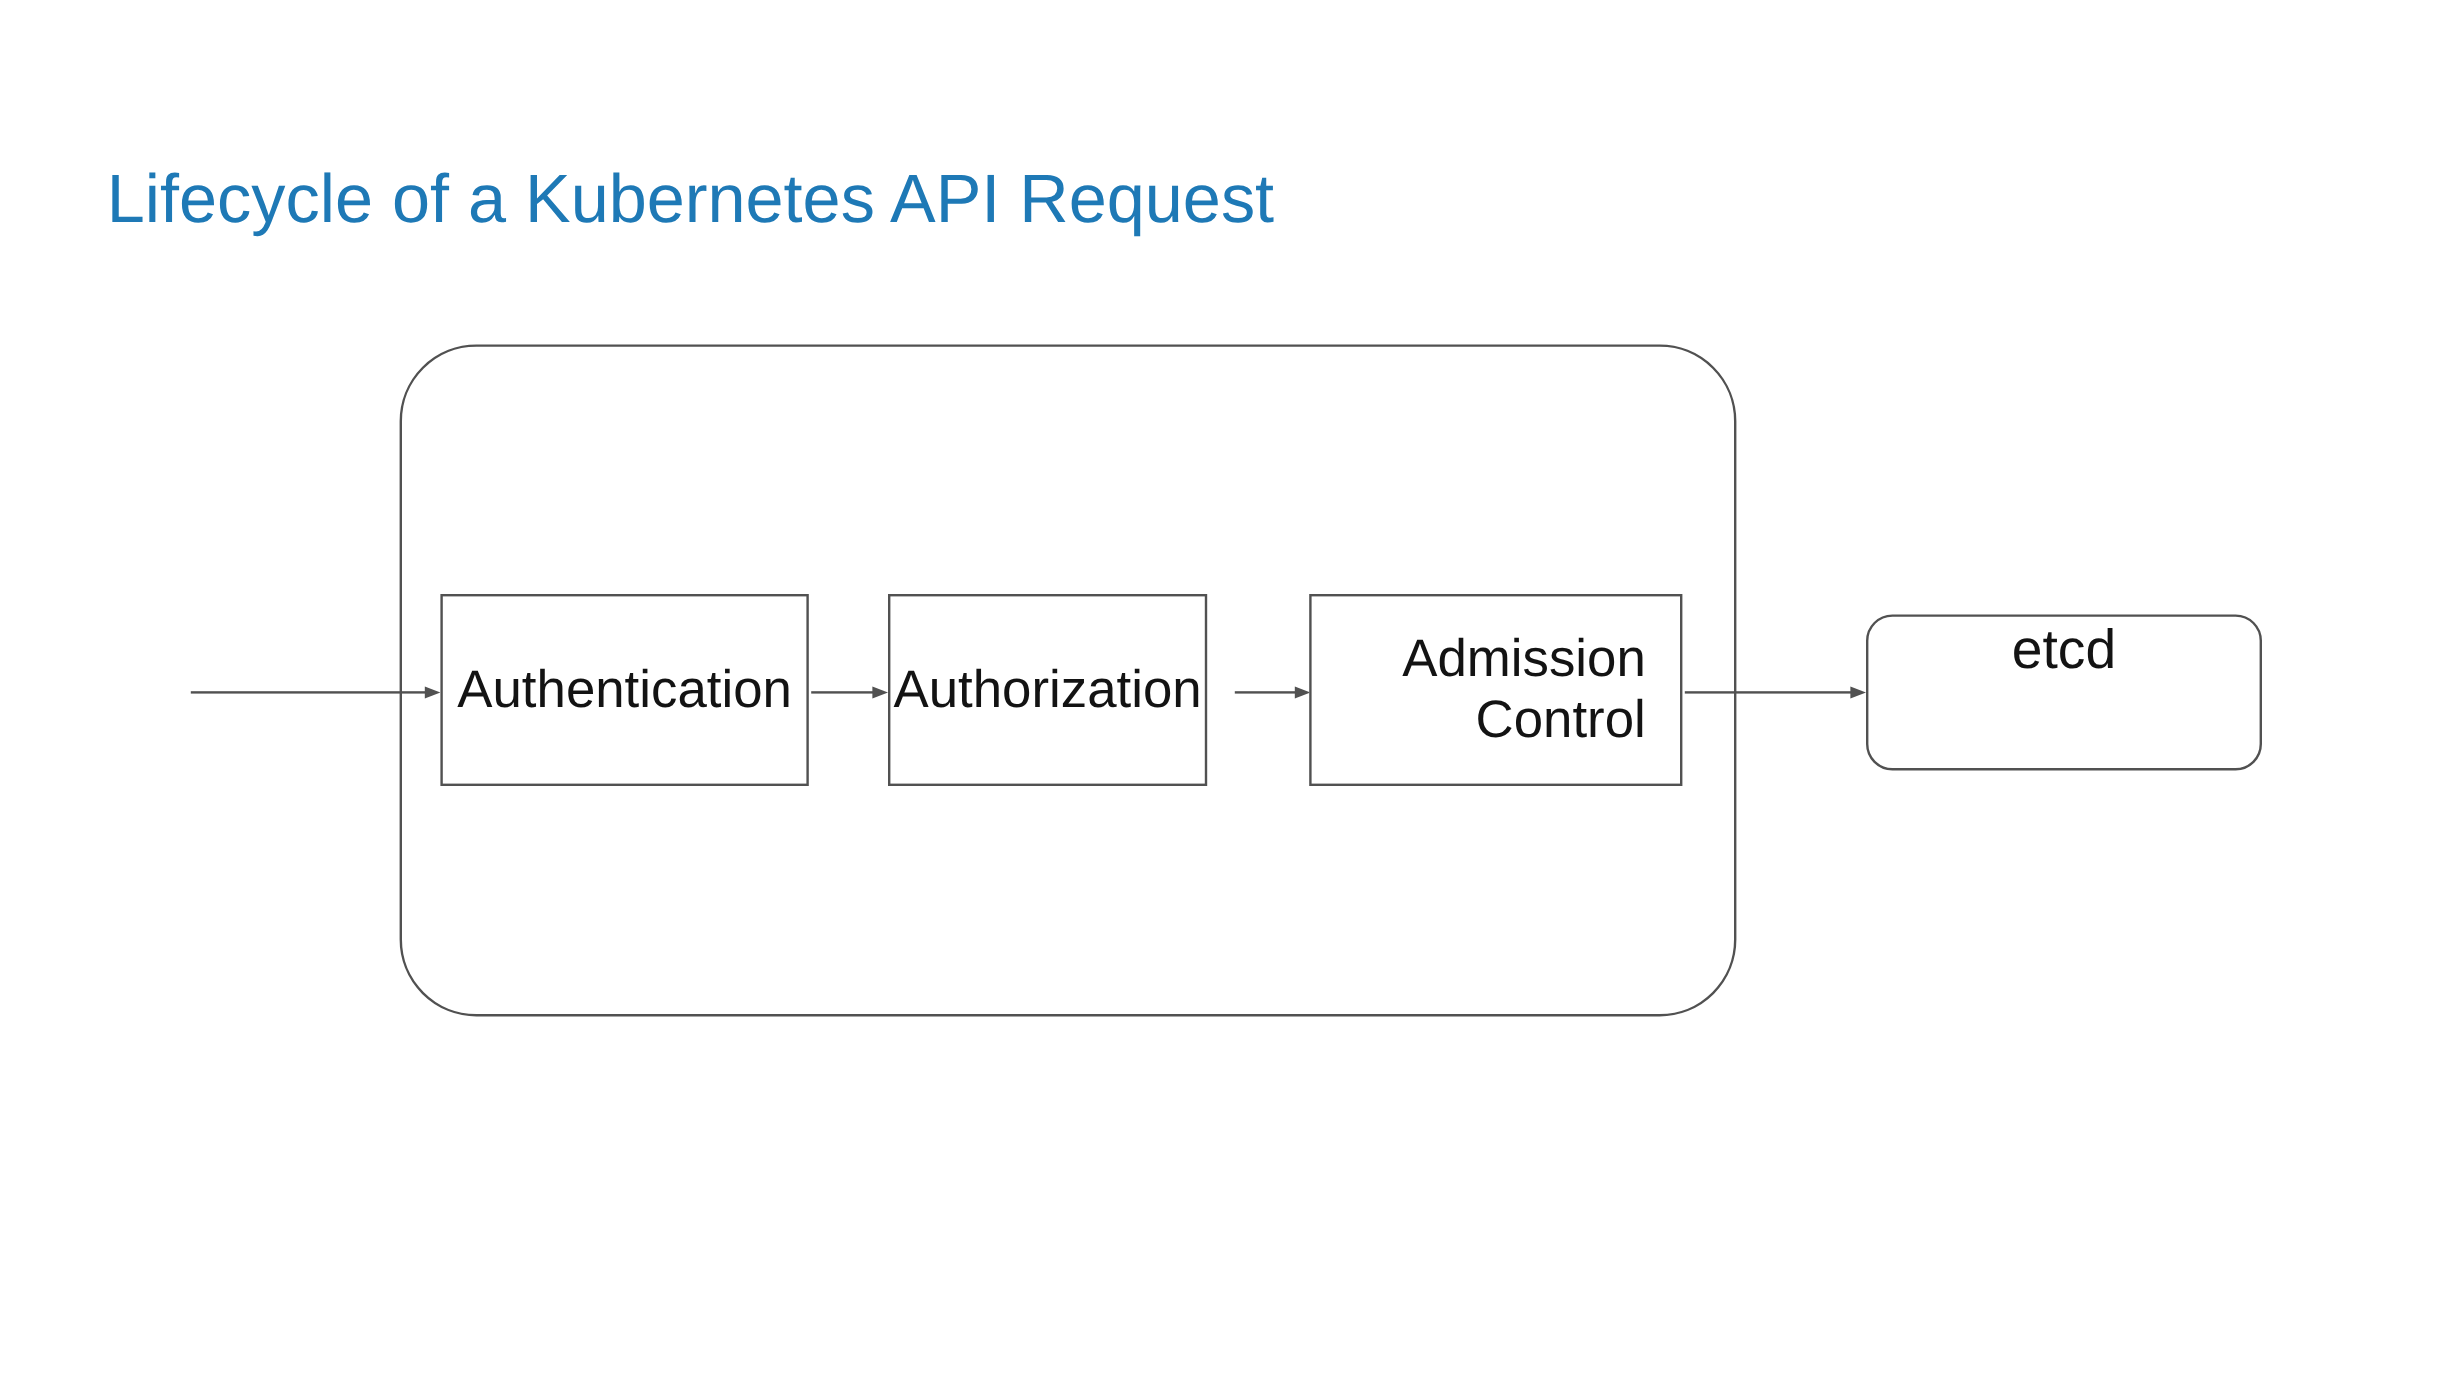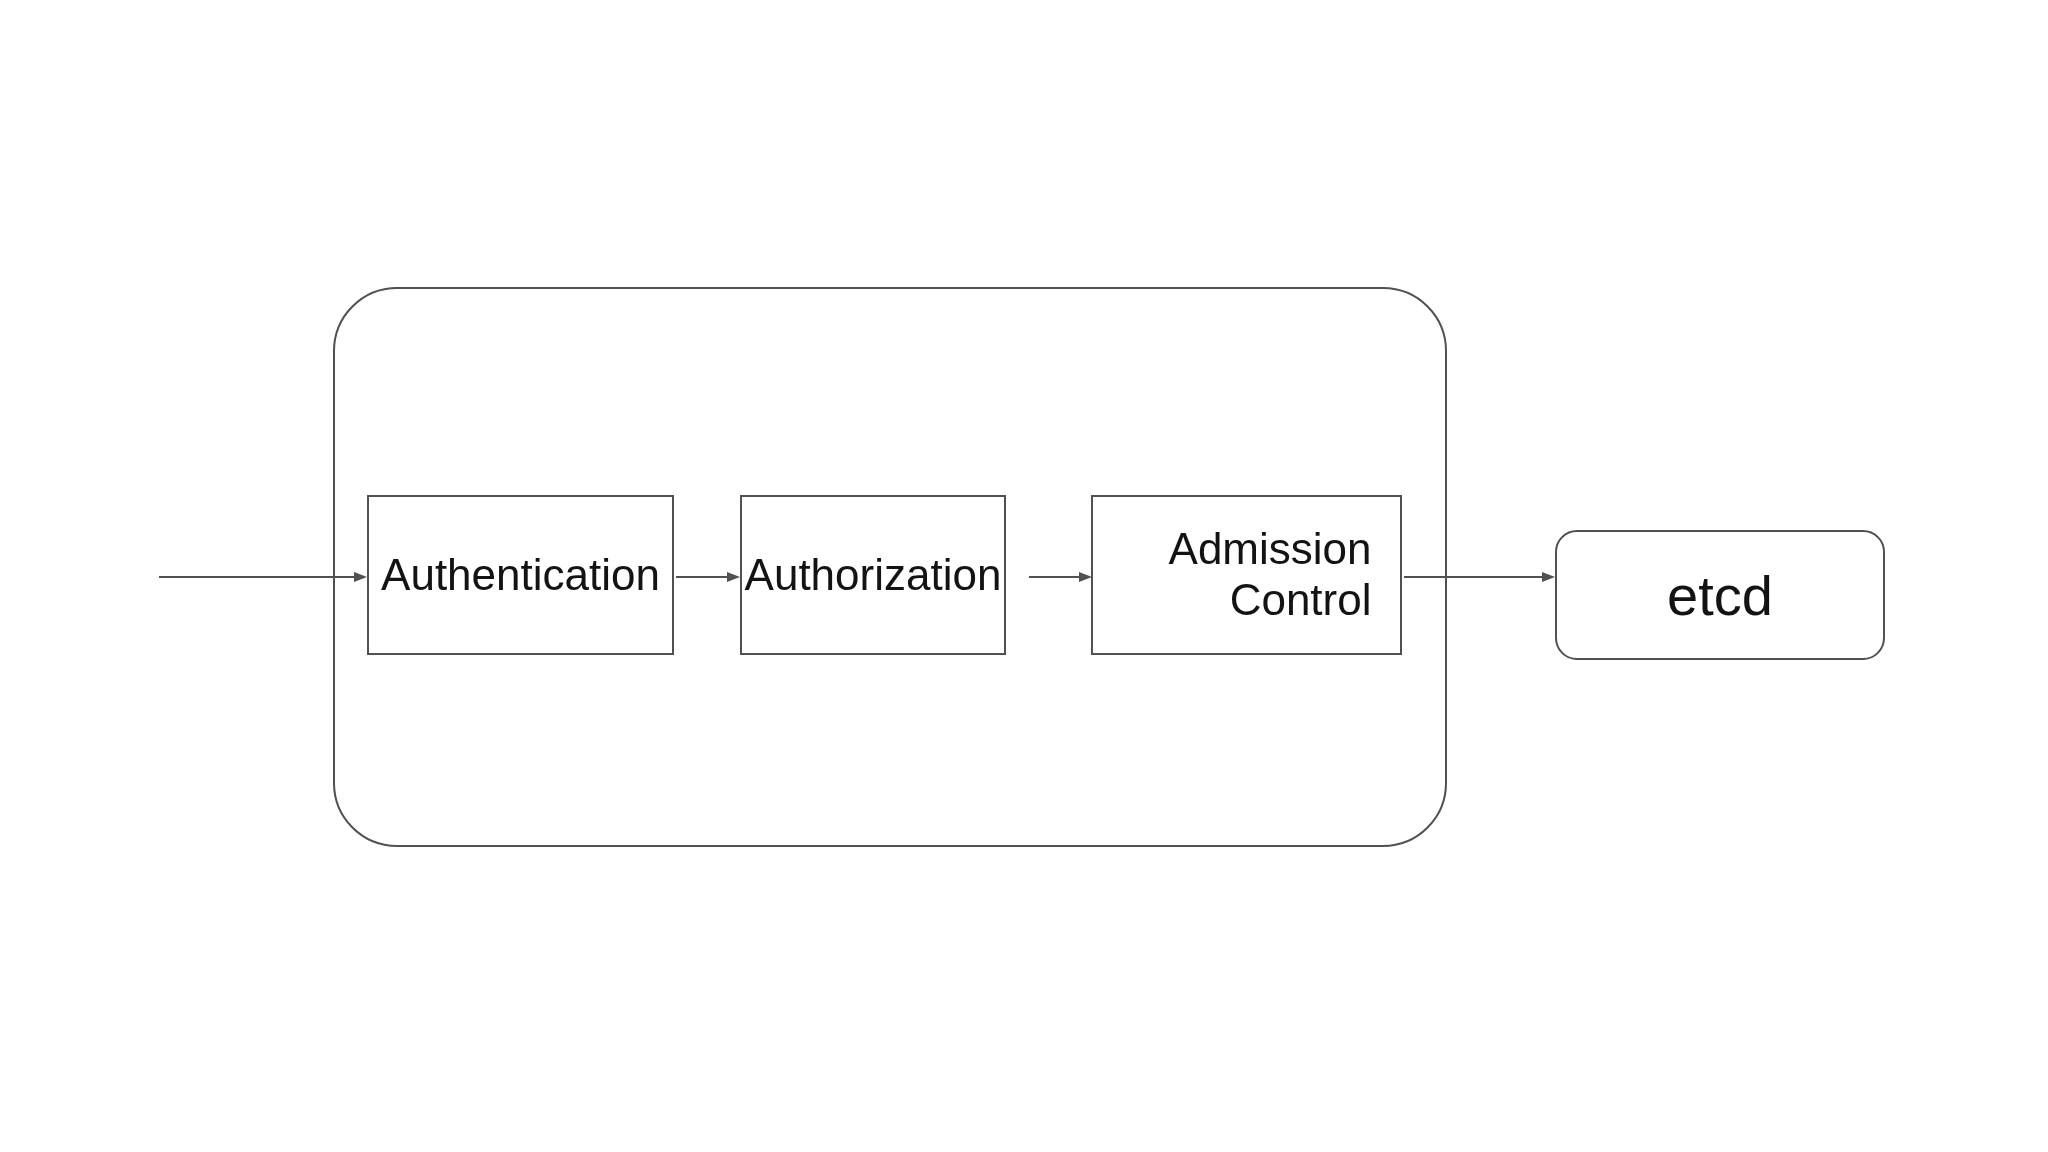--- a/index.html
+++ b/index.html
@@ -77,26 +77,24 @@
   .node-etcd {
     position: absolute;
     left: 1555px;
     top: 512px;
     width: 330px;
     height: 130px;
     border: 2px solid var(--stroke);
     border-radius: 22px;
     background: var(--node-fill);
     display: flex;
-    align-items: center;
     justify-content: center;
-    font-size: 56px;
+    font-size: 46px;
     color: var(--text-color);
     z-index: 3;
-    margin-top: 18px;
   }
 
   .arrow {
     position: absolute;
     top: 571px;
     height: 12px;
     z-index: 2;
   }
   .arrow .shaft {
     position: absolute;
@@ -119,20 +117,21 @@
   .arrow-in        { left: 159px;  width: 208px; }
   .arrow-auth-authz{ left: 676px;  width: 64px; }
   .arrow-authz-adm { left: 1029px; width: 63px; }
   .arrow-adm-etcd  { left: 1404px; width: 151px; }
 </style>
 </head>
 <body>
 
 <div class="stage">
 
+  <div class="page-title">Lifecycle of a Kubernetes API Request</div>
 
   <div class="outer-container"></div>
 
 
   <div class="arrow arrow-in">
     <div class="shaft"></div>
     <div class="head"></div>
   </div>
 
   <div class="arrow arrow-auth-authz">

